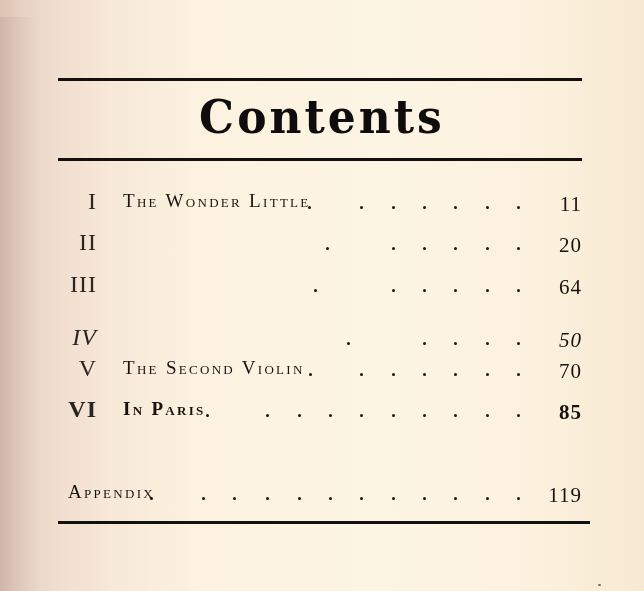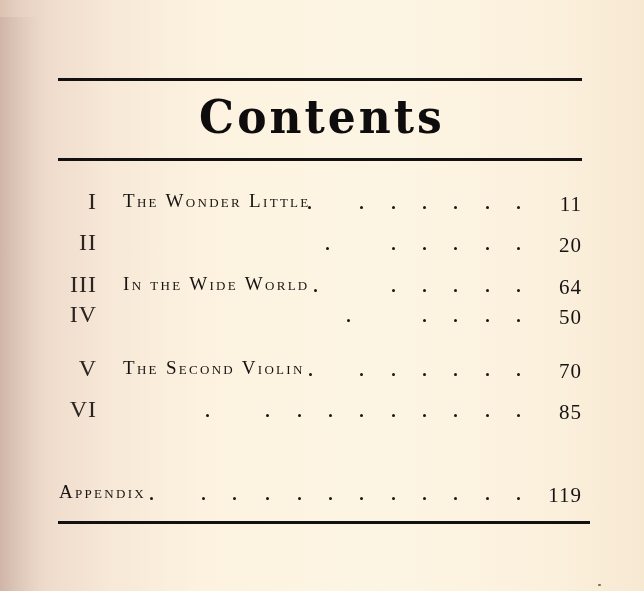--- a/index.html
+++ b/index.html
@@ -80,21 +80,21 @@
       position: absolute;
       left: 123px;
       bottom: 0;
       font-size: 19px;
       line-height: 24px;
       font-variant: small-caps;
       letter-spacing: 2.3px;
       color: #171312;
       white-space: nowrap;
     }
-    .row.appendix .chap-title { left: 59px; }
+    .row.appendix .chap-title { left: 68px; }
     .leader {
       position: absolute;
       bottom: 4px;
       width: 5px;
       height: 5px;
     }
     .leader i {
       position: absolute;
       width: 3px;
       height: 3px;
@@ -172,38 +172,37 @@
         </span><span class="leader" style="left: 454px;">
           <i></i>
         </span><span class="leader" style="left: 486px;">
           <i></i>
         </span><span class="leader" style="left: 517px;">
           <i></i>
         </span></div>
 
     <div class="row" style="top:255px;">
       <span class="numeral">III</span>
-      <span class="chap-title">In the Wide World</span>
       <span class="leaders"></span>
       <span class="pgnum">64</span>
     <span class="leader" style="left: 314px;">
           <i></i>
         </span><span class="leader" style="left: 392px;">
           <i></i>
         </span><span class="leader" style="left: 423px;">
           <i></i>
         </span><span class="leader" style="left: 454px;">
           <i></i>
         </span><span class="leader" style="left: 486px;">
           <i></i>
         </span><span class="leader" style="left: 517px;">
           <i></i>
         </span></div>
 
-    <div class="row" style="top:285px;">
+    <div class="row" style="top:308px;font-style:italic;">
       <span class="numeral">IV</span>
       <span class="leaders"></span>
       <span class="pgnum">50</span>
     <span class="leader" style="left: 347px;">
           <i></i>
         </span><span class="leader" style="left: 423px;">
           <i></i>
         </span><span class="leader" style="left: 454px;">
           <i></i>
         </span><span class="leader" style="left: 486px;">
@@ -226,22 +225,23 @@
         </span><span class="leader" style="left: 423px;">
           <i></i>
         </span><span class="leader" style="left: 454px;">
           <i></i>
         </span><span class="leader" style="left: 486px;">
           <i></i>
         </span><span class="leader" style="left: 517px;">
           <i></i>
         </span></div>
 
-    <div class="row" style="top:380px;">
+    <div class="row" style="top:380px;font-weight:bold;">
       <span class="numeral">VI</span>
+      <span class="chap-title">In Paris</span>
       <span class="leaders"></span>
       <span class="pgnum">85</span>
     <span class="leader" style="left: 206px;">
           <i></i>
         </span><span class="leader" style="left: 266px;">
           <i></i>
         </span><span class="leader" style="left: 298px;">
           <i></i>
         </span><span class="leader" style="left: 329px;">
           <i></i>

